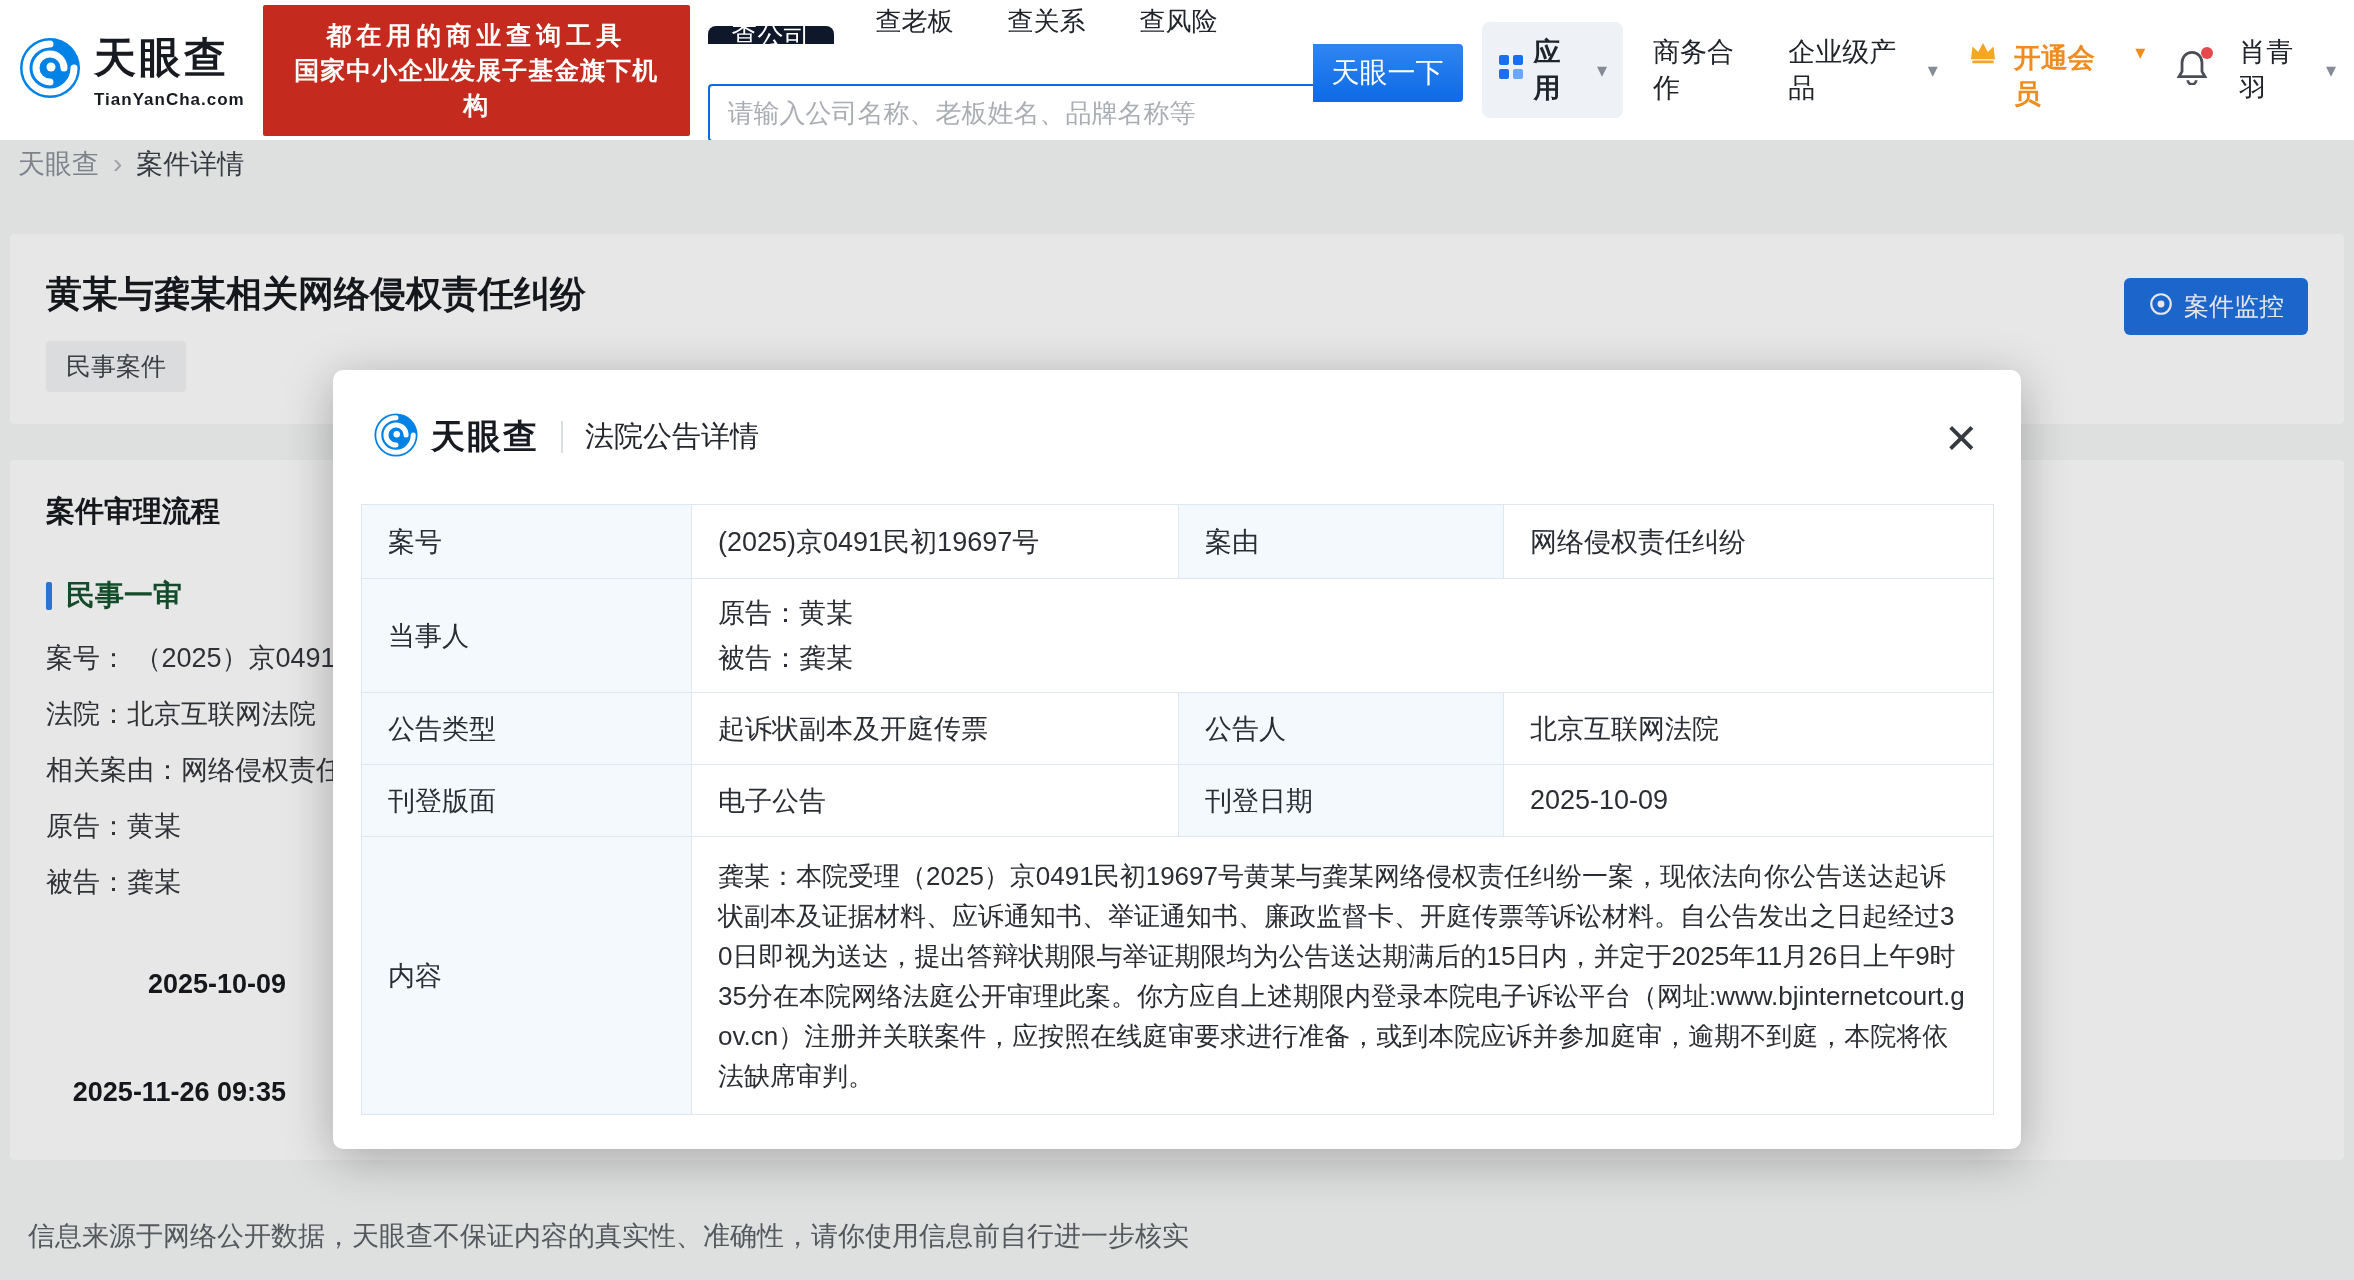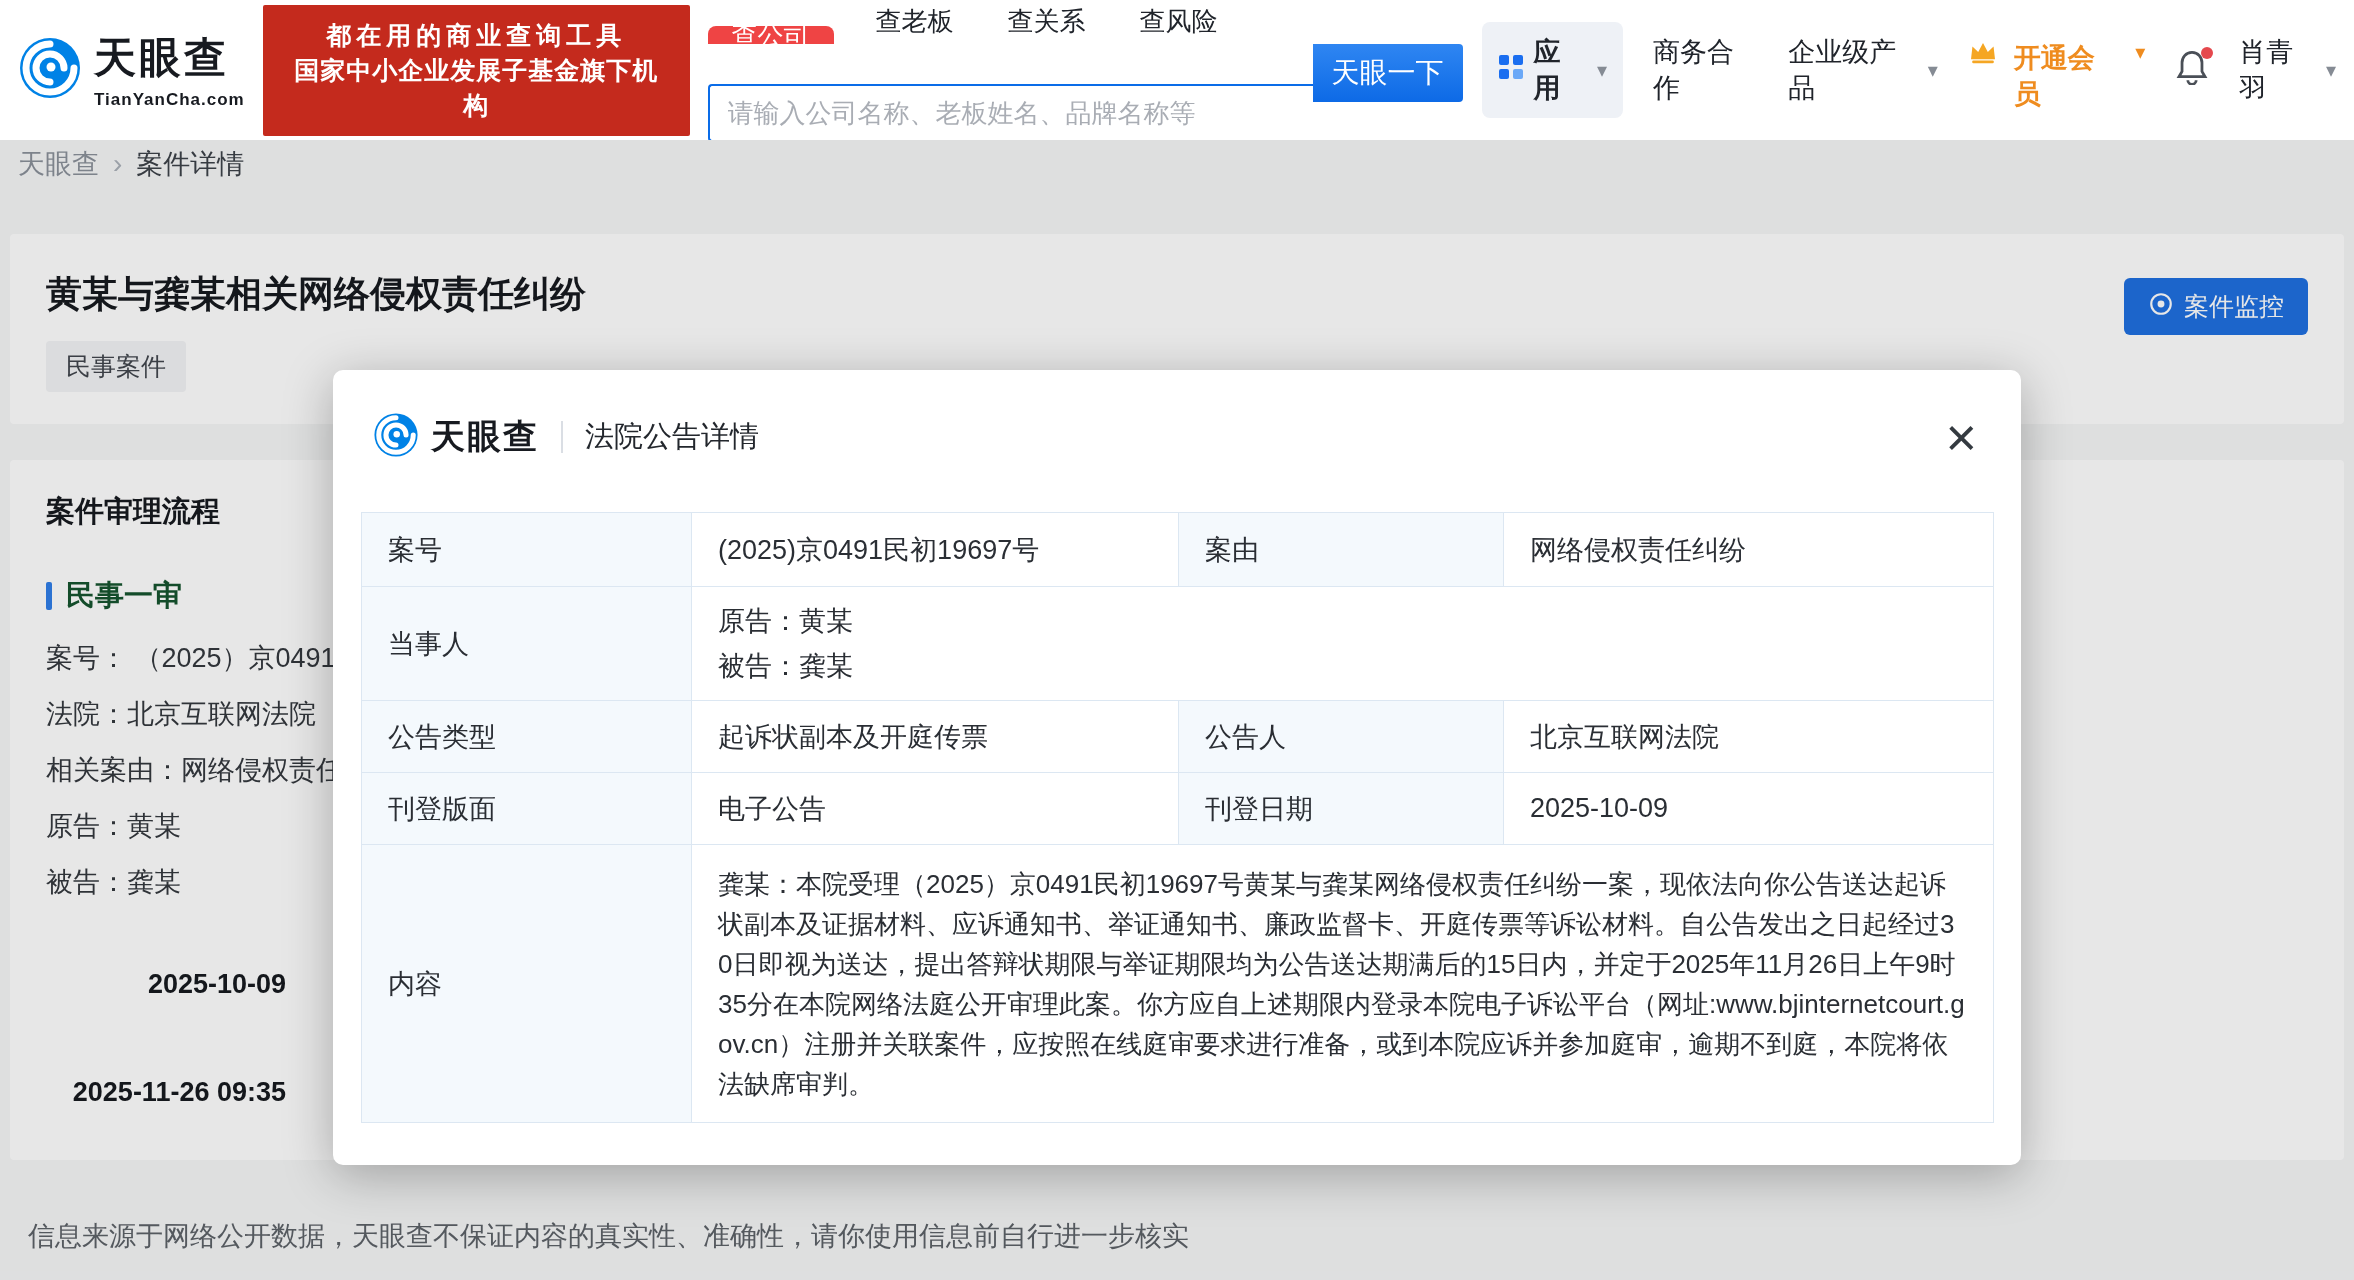--- a/index.html
+++ b/index.html
@@ -14,21 +14,21 @@
   .logo-cn { font-size:42px; font-weight:700; color:#171a20; letter-spacing:3px; }
   .logo-en { font-size:17px; font-weight:700; color:#171a20; letter-spacing:1px; margin-top:4px; }
   .promo { margin-left:18px; background:#c42a1d; color:#fff; padding:13px 22px; border-radius:2px;
            font-weight:600; font-size:25px; line-height:35px; text-align:center; }
   .promo .l1 { letter-spacing:5px; }
   .promo .l2 { letter-spacing:1px; }
   .search-block { margin-left:18px; display:flex; flex-direction:column; }
   .tabs { display:flex; height:46px; align-items:stretch; }
   .tab { display:flex; align-items:center; padding:0 12px; margin-right:30px; font-size:26px;
          color:#20242b; font-weight:500; cursor:pointer; }
-  .tab.active { background:#ef4444; color:#fff; padding:0 24px; border-radius:8px 8px 0 0;margin-top:28px; }
+  .tab.active { background:#0f172a; color:#fff; padding:0 24px; border-radius:8px 8px 0 0;margin-top:28px; }
   .search-row { display:flex; }
   .search-input { width:605px; height:58px; border:2px solid #0a6ce8; border-right:none;
          border-radius:4px 0 0 4px; font-size:26px; padding:0 18px; color:#333; outline:none;
          font-family:"Liberation Sans","DejaVu Sans",sans-serif;margin-top:40px; }
   .search-input::placeholder { color:#a9adb4; }
   .search-btn { width:150px; height:58px; background:linear-gradient(180deg,#2f86f2,#0d6ae6);
          color:#fff; font-size:28px; font-weight:500; display:flex; align-items:center;
          justify-content:center; border-radius:0 4px 4px 0; cursor:pointer; }
   .nav-right { margin-left:auto; display:flex; align-items:center; gap:30px; font-size:27px; color:#20242b;padding-left:19px; }
   .apps-chip { background:#eef1f6; border-radius:8px; padding:12px 16px; display:flex;
@@ -74,21 +74,21 @@
   
   .modal { position:absolute; top:370px; left:50%; transform:translateX(-50%); width:1688px;
          background:#fff; border-radius:10px; box-shadow:0 10px 50px rgba(0,0,0,0.28); z-index:30;
          padding-bottom:30px; }
   .modal-header { display:flex; align-items:center; padding:42px 44px 38px 40px; }
   .modal-brand { font-size:34px; font-weight:700; color:#171a20; letter-spacing:2px; margin-left:12px; }
   .modal-divider { width:2px; height:32px; background:#dadee4; margin:0 22px; }
   .modal-title { font-size:29px; color:#23272d; font-weight:500; }
   .modal-close { margin-left:auto; font-size:54px; font-weight:300; color:#343a40; line-height:36px;
          cursor:pointer; }
-  .ann-table { border-collapse:collapse; margin:12px 28px; width:1632px; table-layout:fixed;border-radius:27px; }
+  .ann-table { border-collapse:collapse; margin:4px 28px; width:1632px; table-layout:fixed;border-radius:27px; }
   .ann-table td { border:1px solid #dce7f2; font-size:27px; color:#2a2e34; padding-left:26px;
          vertical-align:middle; }
   .ann-table td.lbl { background:#f4f9fd; }
   tr.r1 td { height:74px; }
   tr.r2 td { height:114px; }
   tr.r3 td { height:72px; }
   tr.r4 td { height:72px; }
   td.content-cell { font-size:26px; line-height:40px; padding:18px 28px 18px 26px;
          word-break:break-all; }
   tr.r5 td.lbl { height:278px; }

